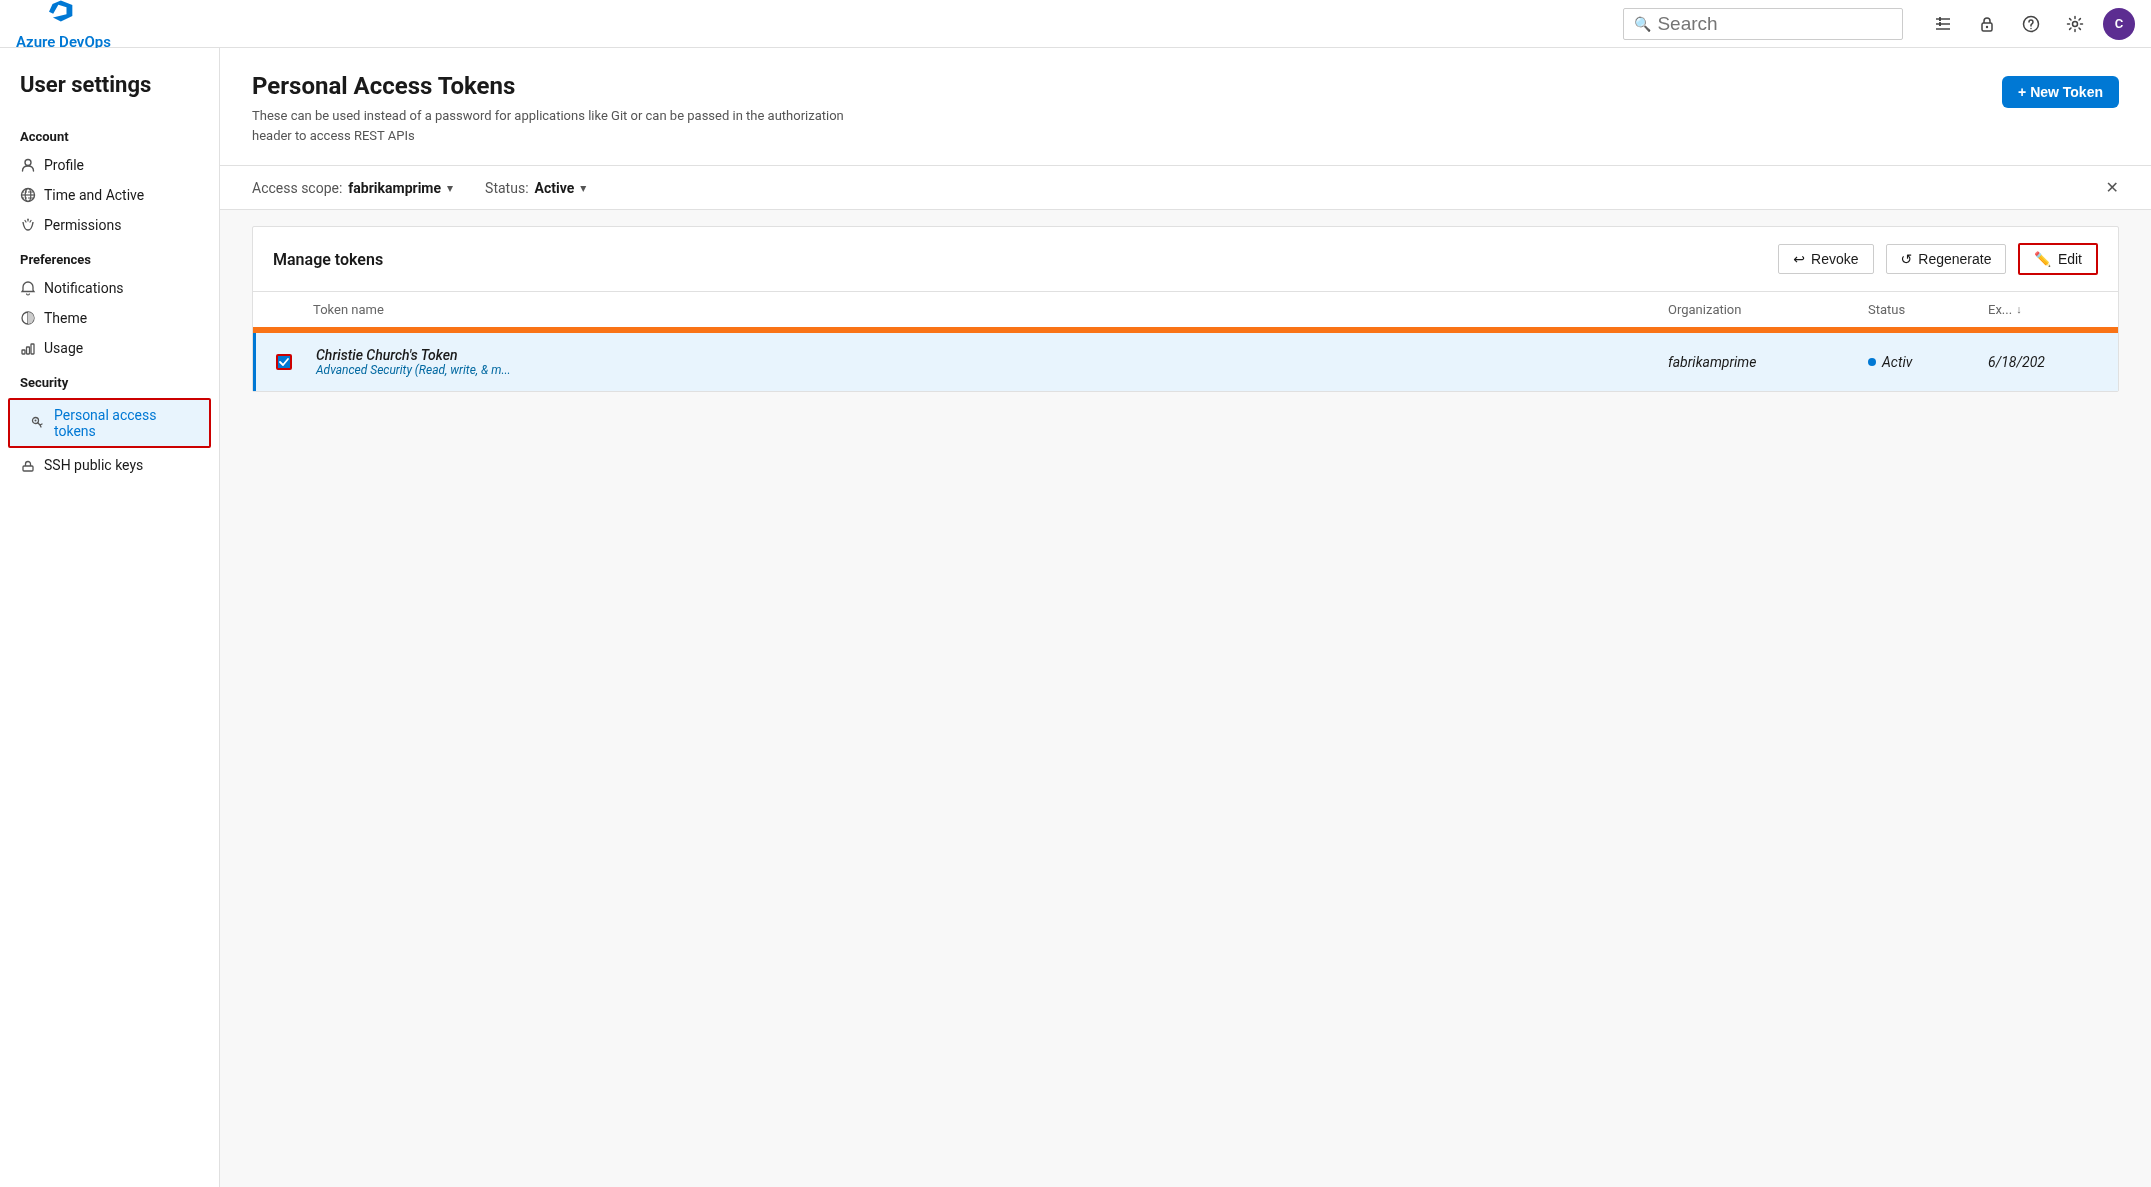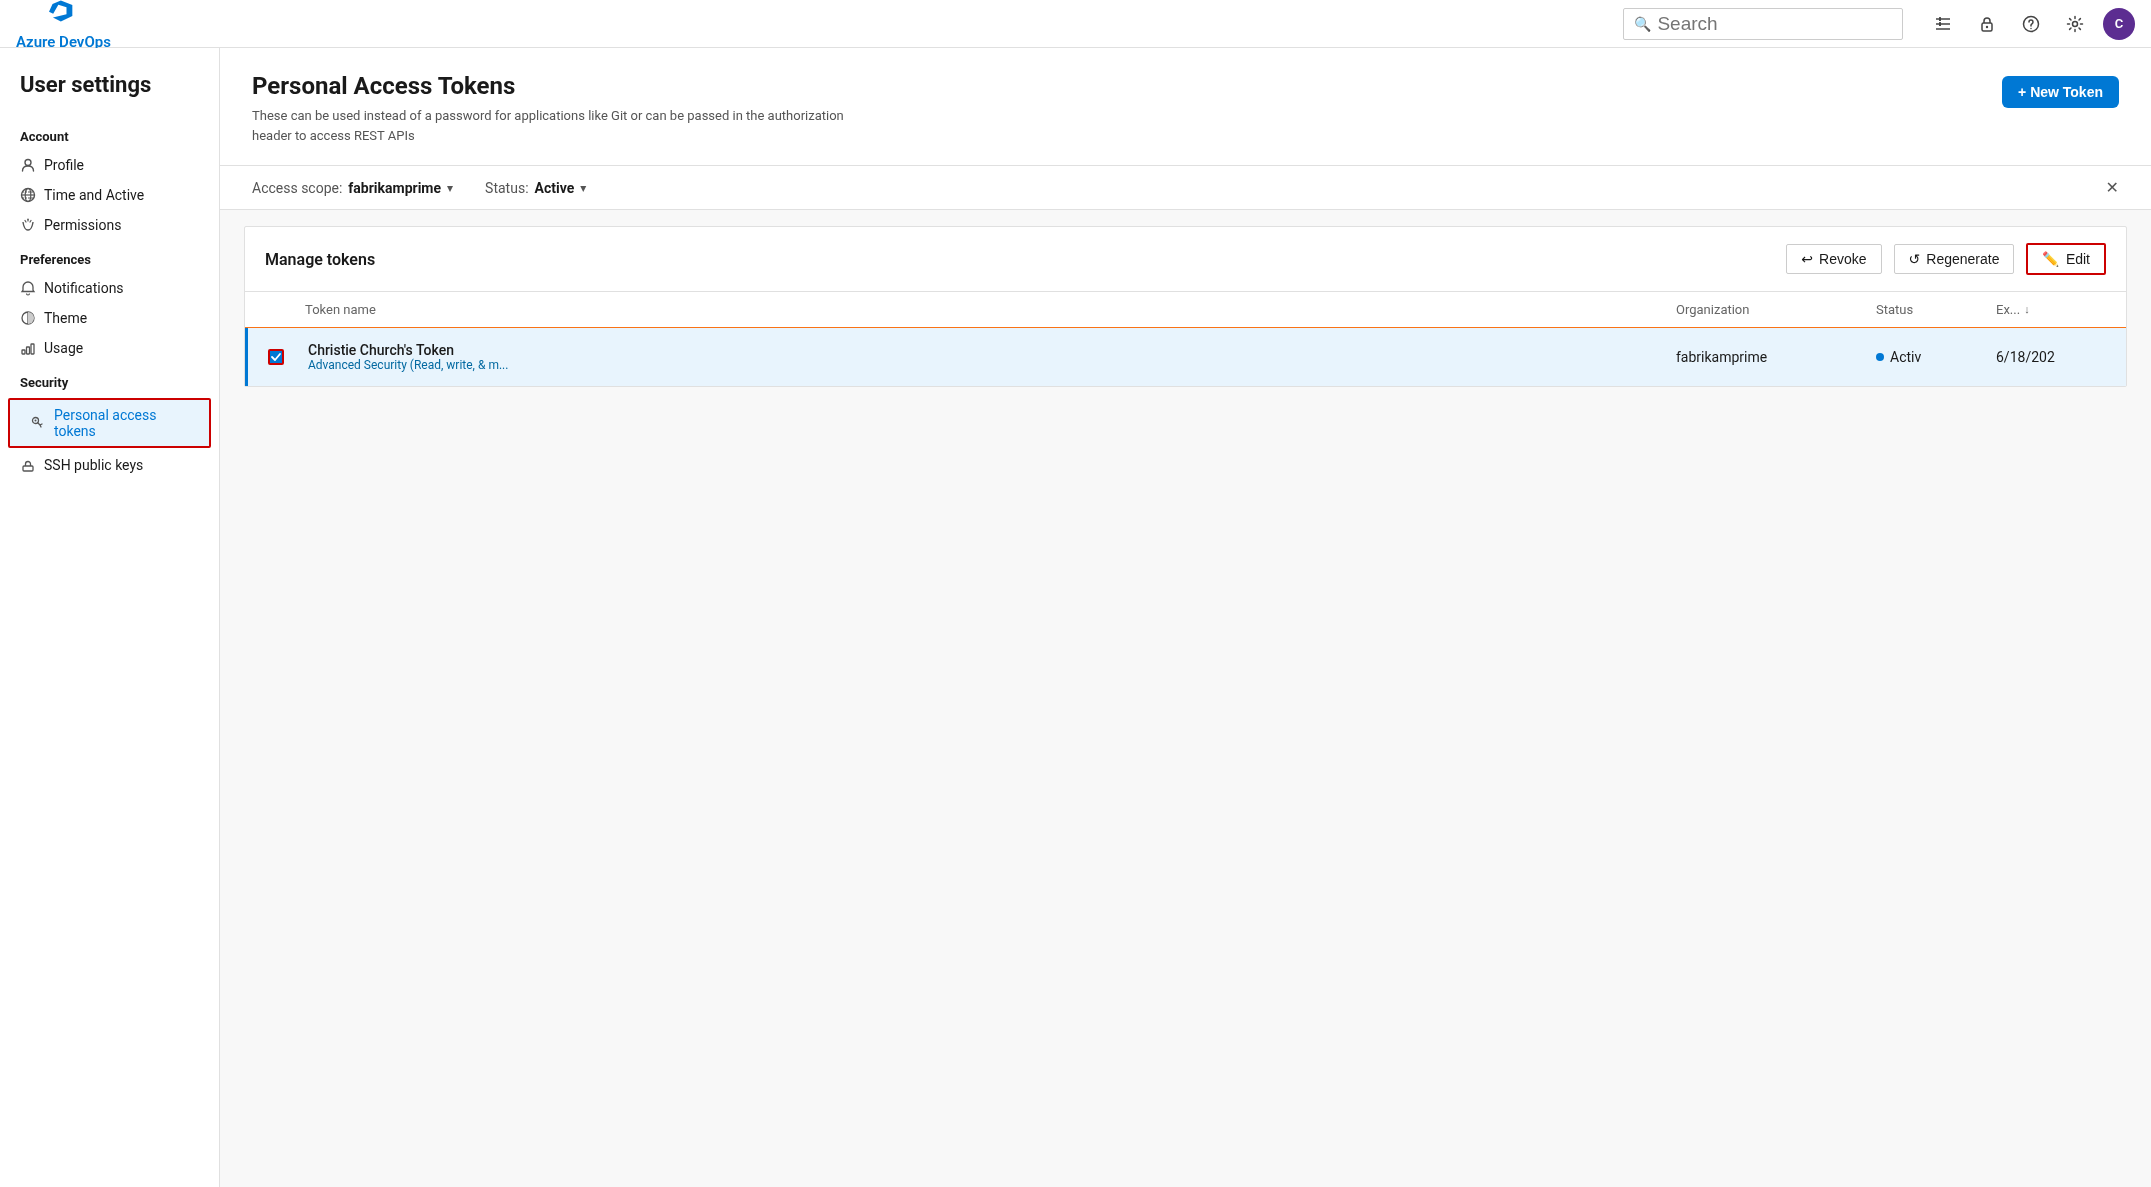--- a/index.html
+++ b/index.html
@@ -63,51 +63,51 @@
       display: flex; align-items: center; gap: 32px;
       border-bottom: 1px solid #e0e0e0;
     }
     .filter-item { display: flex; align-items: center; gap: 6px; font-size: 14px; color: #555; }
     .filter-label { color: #555; }
     .filter-value { font-weight: 700; color: #1a1a1a; }
     .chevron-icon { font-size: 12px; color: #555; }
     .close-icon { font-size: 16px; color: #555; cursor: pointer; margin-left: auto; }
 
     
-    .tokens-section { background: #fff; margin: 16px 24px; border: 1px solid #e0e0e0; border-radius: 2px; }
+    .tokens-section { background: #fff; margin: 16px 32px; border: 1px solid #e0e0e0; border-radius: 2px; }
     .tokens-header {
       display: flex; align-items: center; padding: 16px 20px;
       border-bottom: 1px solid #e0e0e0; gap: 12px;
     }
     .tokens-header-title { font-size: 16px; font-weight: 600; flex: 1; }
     .action-btn {
       display: flex; align-items: center; gap: 6px;
       border: 1px solid #ccc; background: #fff; padding: 6px 14px;
       cursor: pointer; font-size: 14px; border-radius: 2px; color: #1a1a1a;
     }
     .edit-btn {
       border: 2px solid #c00; background: #fff; color: #1a1a1a;
     }
 
     
     .token-table { width: 100%; }
     .table-header-row {
       display: flex; padding: 10px 20px; background: #fff;
-      border-bottom: 1px solid #f97316; font-size: 13px; color: #666;
+      border-bottom: 6px solid #f97316; font-size: 13px; color: #666;
     }
     .col-checkbox { width: 40px; }
     .col-name { flex: 1; }
     .col-org { width: 200px; }
     .col-status { width: 120px; }
     .col-exp { width: 110px; display: flex; align-items: center; gap: 4px; }
     .sort-icon { font-size: 11px; }
 
     .table-row {
       display: flex; align-items: center; padding: 14px 20px;
-      background: #e8f4fd; border-left: 3px solid #0078d4;
+      background: #e8f4fd; border-left: 3px solid #0078d4; font-style: italic;
     }
     .row-checkbox {
       width: 40px; display: flex; align-items: center;
     }
     .checkbox-box {
       width: 16px; height: 16px; border: 2px solid #c00;
       border-radius: 2px; background: #0078d4;
       display: flex; align-items: center; justify-content: center;
       cursor: pointer;
     }

